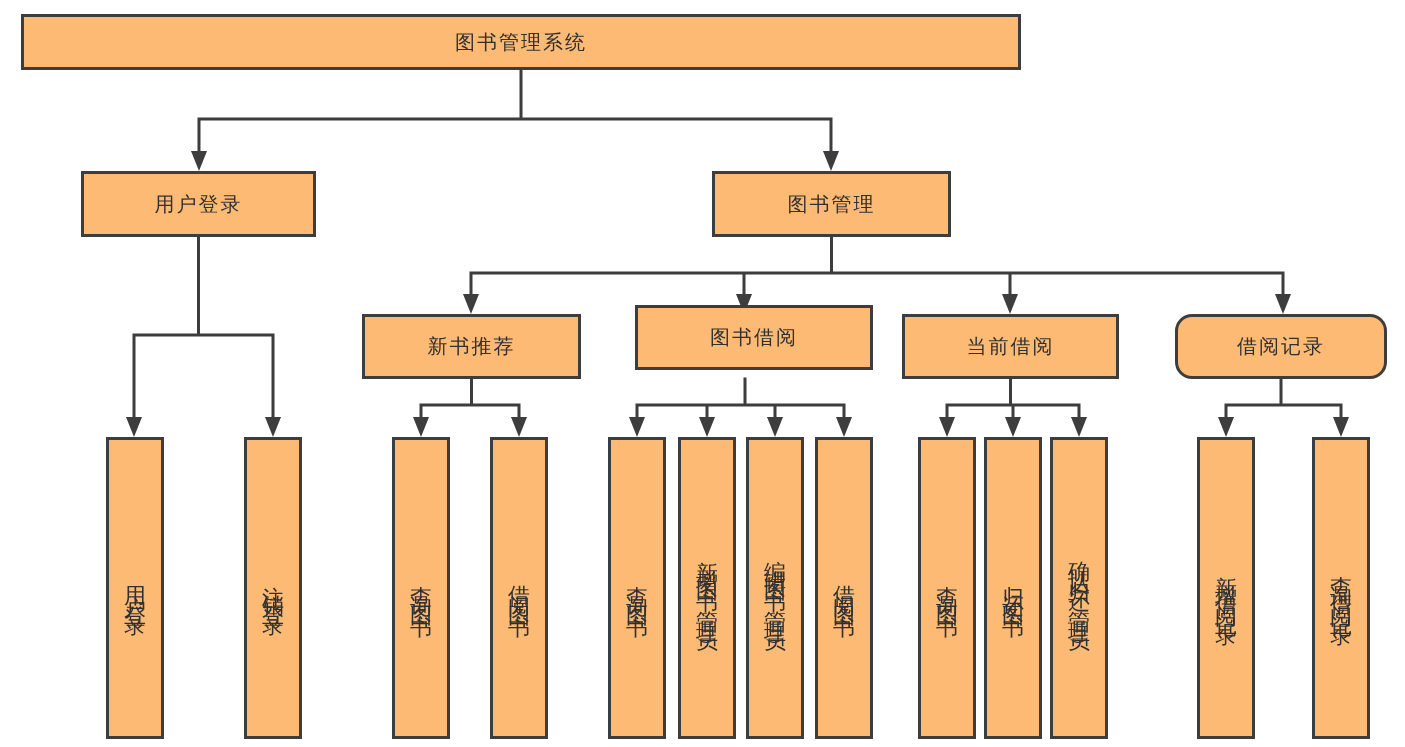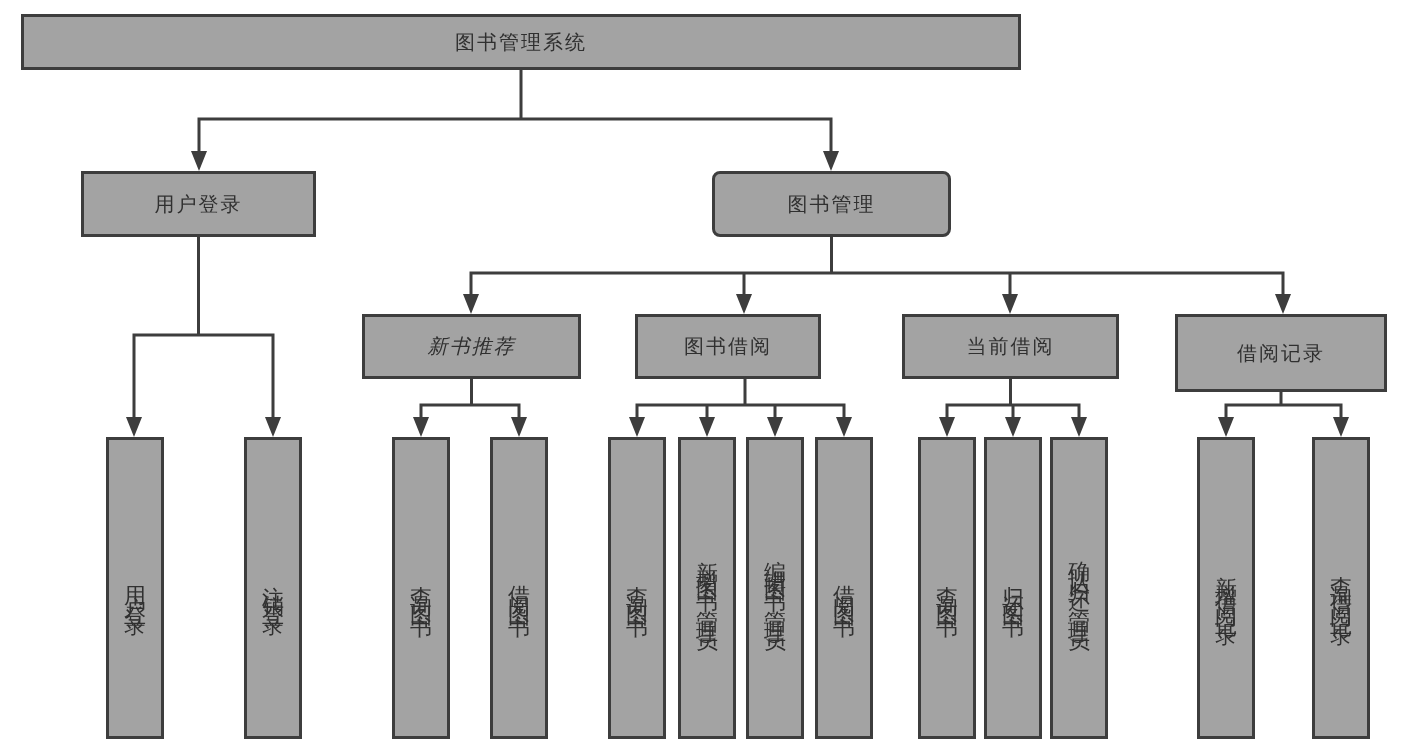--- a/index.html
+++ b/index.html
@@ -15,41 +15,41 @@
     background:var(--bg);
     overflow:hidden;
     font-family:"Liberation Sans","DejaVu Sans",sans-serif;
     color:var(--text);
   }
   .connectors{position:absolute;left:0;top:0;width:1405px;height:747px;}
   .node{
     position:absolute;
     box-sizing:border-box;
     border:3px solid var(--line);
-    background:#a3a3a3;
+    background:#fdba74;
     display:flex;align-items:center;justify-content:center;
   }
   .hnode{font-size:20px;letter-spacing:2px;}
   .vnode{width:58px;top:437px;height:302px;}
   .vnode .vtext{
     writing-mode:vertical-rl;
     text-orientation:mixed;
     font-size:22px;
     letter-spacing:10px;
     line-height:1;
     white-space:nowrap;
   }
   
   .p-root  {left:21px;  top:14px;  width:1000px;height:56px;}
   .p-login {left:81px;  top:171px; width:235px; height:66px;}
-  .p-manage{left:712px; top:171px; width:239px; height:66px;border-radius:8px;}
-  .p-m1{left:362px; top:314px;width:219px;height:65px;font-style:italic;}
-  .p-m2{left:635px; top:314px;width:186px;height:65px;justify-content:center;}
+  .p-manage{left:712px; top:171px; width:239px; height:66px;}
+  .p-m1{left:362px; top:314px;width:219px;height:65px;}
+  .p-m2{left:635px; top:305px;width:238px;height:65px;justify-content:center;}
   .p-m3{left:902px; top:314px;width:217px;height:65px;text-align:center;}
-  .p-m4{left:1175px;top:314px;width:212px;height:78px;}
+  .p-m4{left:1175px;top:314px;width:212px;height:65px;border-radius:17px;}
   
   .p-l1 {left:106px;}
   .p-l2 {left:244px;}
   .p-l3 {left:392px;}
   .p-l4 {left:490px;}
   .p-l5 {left:608px;}
   .p-l6 {left:678px;}
   .p-l7 {left:746px;}
   .p-l8 {left:815px;}
   .p-l9 {left:918px;}

